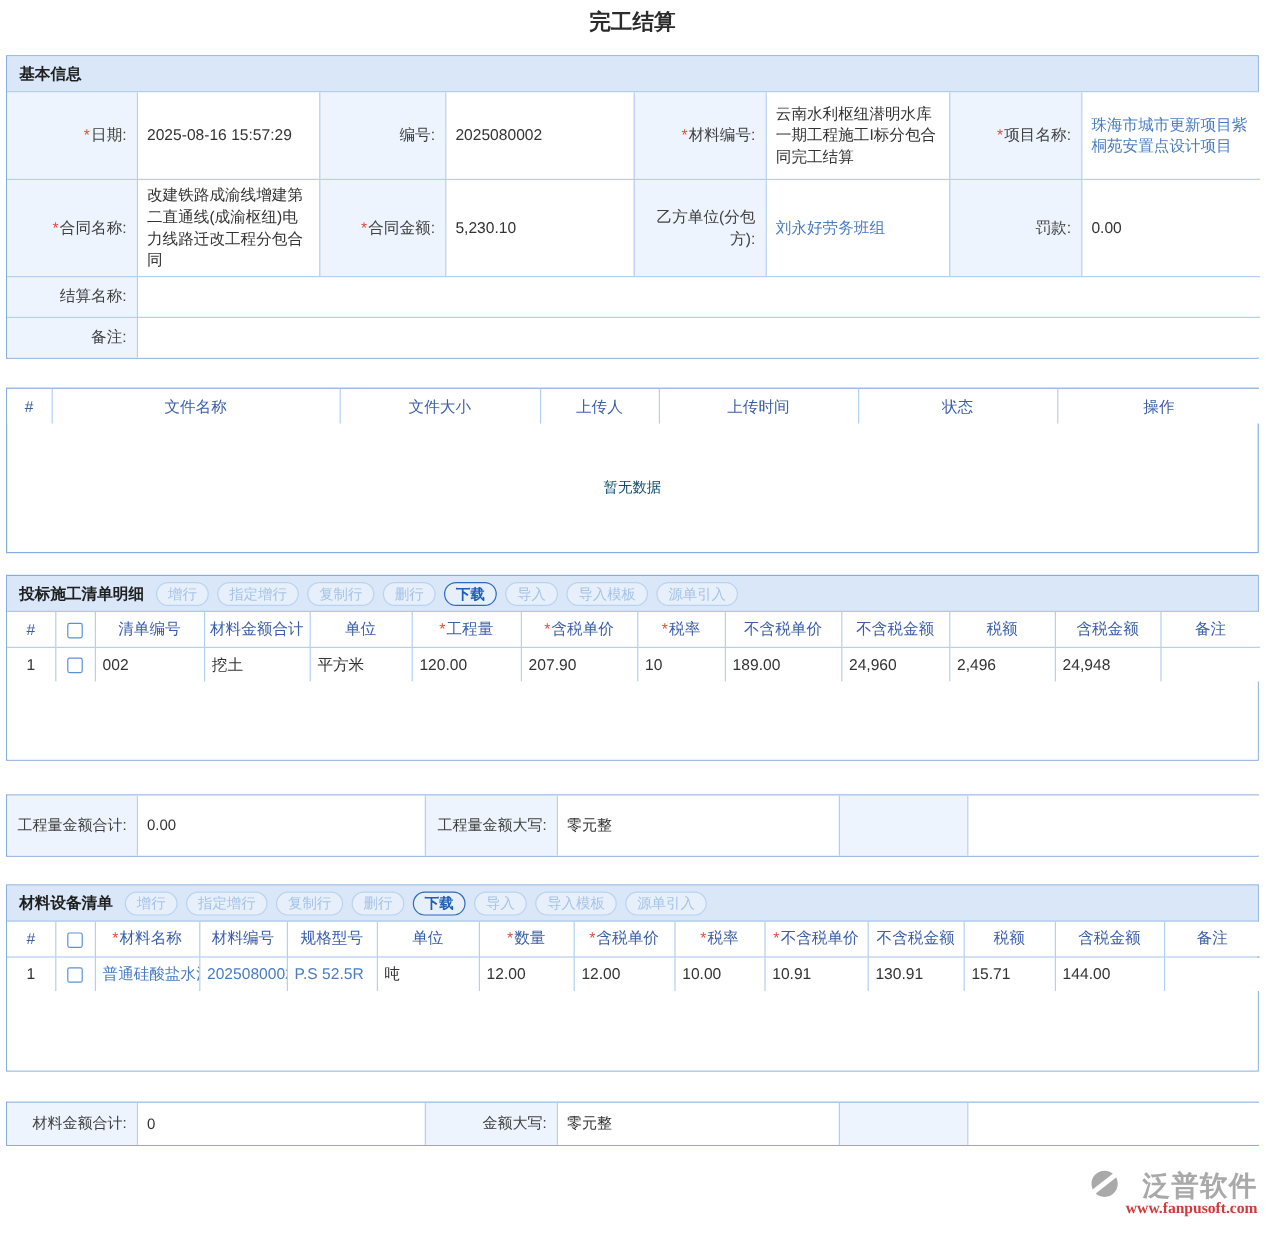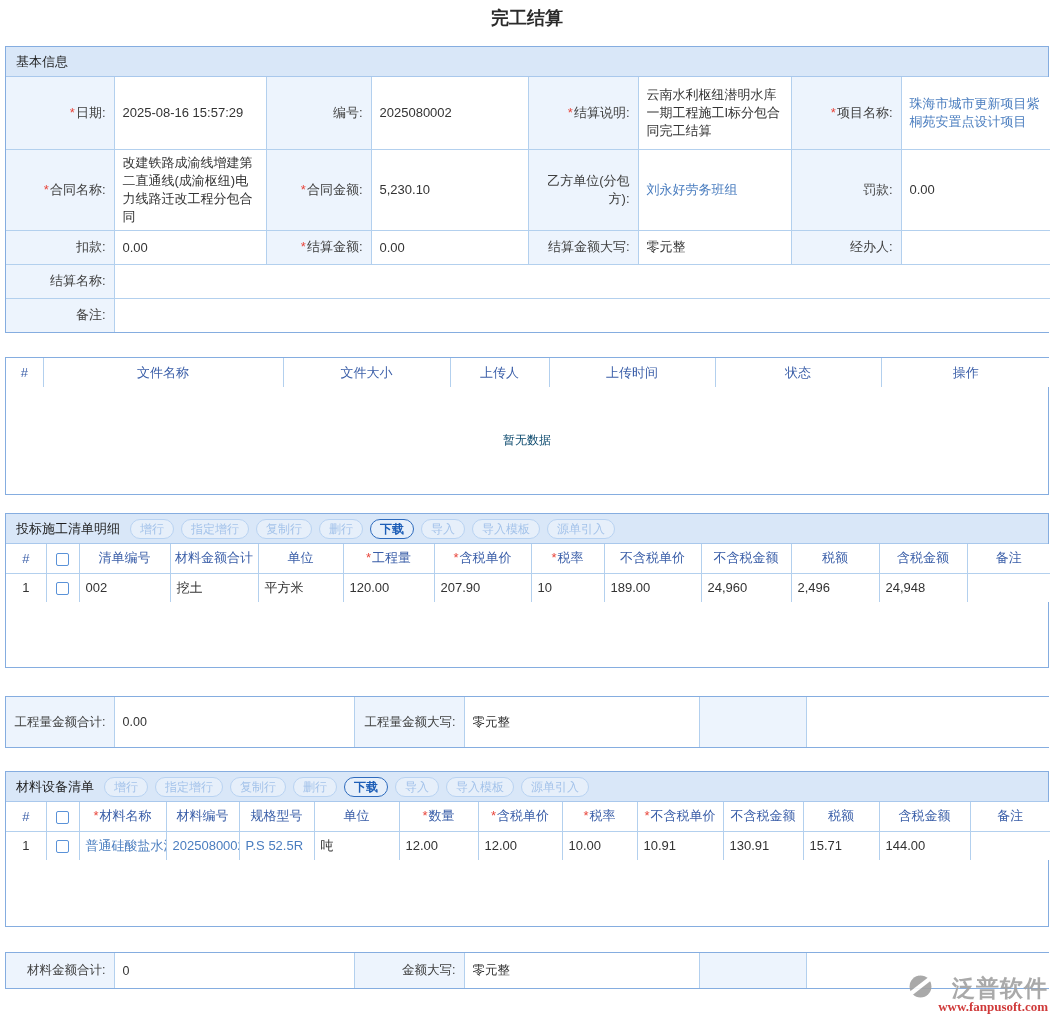--- a/index.html
+++ b/index.html
@@ -14,21 +14,21 @@
     height: 46px; text-align: center; font-size: 18px; font-weight: bold;
     color: #2b2b2b; padding-top: 6px;
   }
   .box { margin: 0 5px; border: 1px solid #85ade0; background: #fff; }
   .mt24 { margin-top: 24px; } .mt18 { margin-top: 18px; }
   .mt28 { margin-top: 28px; } .mt23 { margin-top: 23px; } .mt25 { margin-top: 25px; }
   .box-header {
     background: #d9e7f8; border-bottom: 1px solid #a9c8ec;
     padding: 0 10px; height: 30px; display: flex; align-items: center; gap: 7px;
   }
-  .box-title { font-weight: normal; font-size: 13px; color: #1f1f1f; white-space: nowrap; margin-right: 3px; }
+  .box-title { font-weight: bold; font-size: 13px; color: #1f1f1f; white-space: nowrap; margin-right: 3px; }
   
   .form-table { width: 100%; border-collapse: collapse; table-layout: fixed; border: hidden; }
   .form-table td { border: 1px solid #b3d0ee; padding: 4px 8px; vertical-align: middle; font-size: 13px; word-break: break-all; }
   td.lbl { background: #edf4fd; text-align: right; color: #404040; }
   td.val { background: #fff; text-align: left; }
   tr.r1 { height: 72px; } tr.r2 { height: 65px; }
   tr.r3, tr.r4, tr.r5, tr.r6 { height: 34px; }
   .req { color: #e8463c; margin-right: 1px; }
   .link { color: #4a7dbf; cursor: pointer; }
   .center { text-align: center; }
@@ -88,44 +88,34 @@
         <col style="width:153px">
         <col style="width:110px">
         <col style="width:149px">
     </colgroup>
     <tbody>
         <tr class="r1">
       <td class="lbl"><span class="req">*</span><span>日期:</span></td>
       <td class="val">2025-08-16 15:57:29</td>
       <td class="lbl"><span>编号:</span></td>
       <td class="val">2025080002</td>
-      <td class="lbl"><span class="req">*</span><span>结算说明:</span></td>
+      <td class="lbl"><span class="req">*</span><span>材料编号:</span></td>
       <td class="val">云南水利枢纽潜明水库一期工程施工I标分包合同完工结算</td>
       <td class="lbl"><span class="req">*</span><span>项目名称:</span></td>
       <td class="val link center">珠海市城市更新项目紫桐苑安置点设计项目</td>
     </tr>
     <tr class="r2">
       <td class="lbl"><span class="req">*</span><span>合同名称:</span></td>
       <td class="val">改建铁路成渝线增建第二直通线(成渝枢纽)电力线路迁改工程分包合同</td>
       <td class="lbl"><span class="req">*</span><span>合同金额:</span></td>
       <td class="val">5,230.10</td>
       <td class="lbl"><span>乙方单位(分包方):</span></td>
       <td class="val link">刘永好劳务班组</td>
       <td class="lbl"><span>罚款:</span></td>
       <td class="val">0.00</td>
-    </tr>
-    <tr class="r3">
-      <td class="lbl"><span>扣款:</span></td>
-      <td class="val">0.00</td>
-      <td class="lbl"><span class="req">*</span><span>结算金额:</span></td>
-      <td class="val">0.00</td>
-      <td class="lbl"><span>结算金额大写:</span></td>
-      <td class="val">零元整</td>
-      <td class="lbl"><span>经办人:</span></td>
-      <td class="val"></td>
     </tr>
     <tr class="r5">
       <td class="lbl"><span>结算名称:</span></td>
       <td class="val" colspan="7"></td>
     </tr>
     <tr class="r6">
       <td class="lbl"><span>备注:</span></td>
       <td class="val" colspan="7"></td>
     </tr>
   </tbody>

